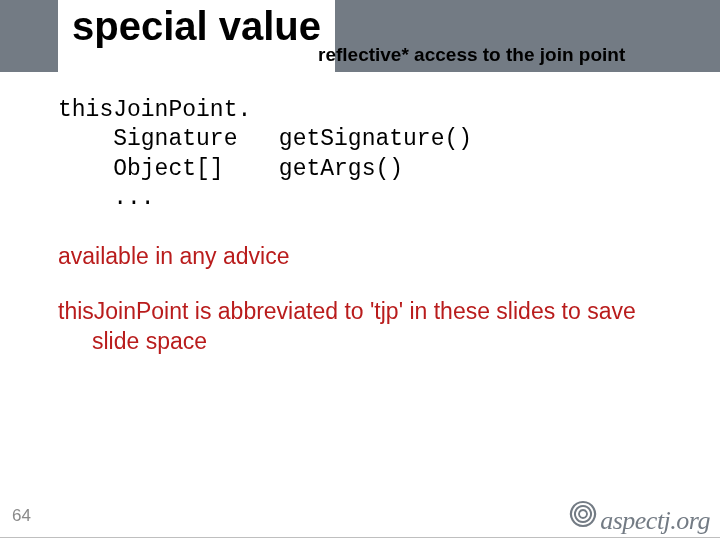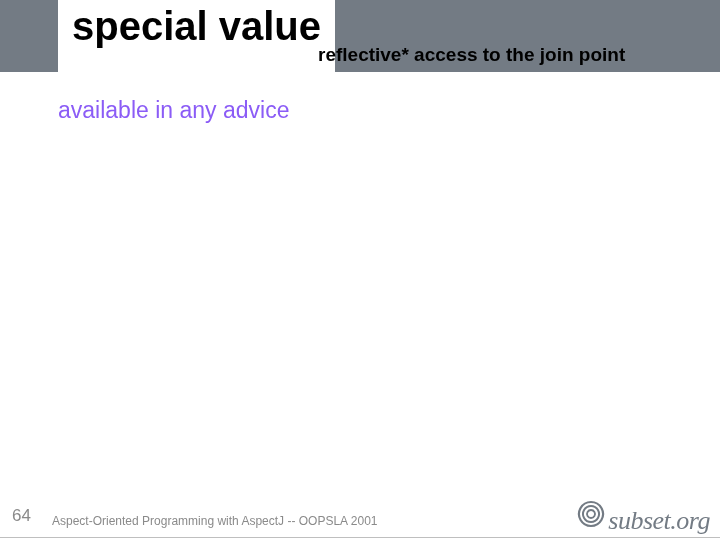--- a/index.html
+++ b/index.html
@@ -51,21 +51,21 @@
     font-family: "Courier New", Courier, monospace;
     font-size: 23px;
     line-height: 1.28;
     color: #000;
     white-space: pre;
     margin-bottom: 28px;
   }
   .para {
     font-size: 23px;
     line-height: 1.28;
-    color: #8b5cf6;
+    color: #b91c1c;
     margin-bottom: 26px;
   }
   .para.indent-hang {
     text-indent: -34px;
     padding-left: 34px;
   }
   .footer {
     position: absolute;
     left: 0;
     bottom: 0;
@@ -118,31 +118,35 @@
 
 <div class="header-stripe"></div>
 
 <div class="title-box">
   <div class="title">special value</div>
 </div>
 
 <div class="subtitle">reflective* access to the join point</div>
 
 <div class="content">
+  <div class="code-block"><span>thisJoinPoint.</span>
+<span>    Signature   getSignature()</span>
+<span>    Object[]    getArgs()</span>
+<span>    ...</span></div>
 
   <div class="para">available in any advice</div>
+  <div class="para indent-hang">thisJoinPoint is abbreviated to 'tjp' in these slides to save slide space</div>
 </div>
 
 <div class="footer">
   <div class="slide-num">64</div>
-  <div class="footer-text">Aspect-Oriented Programming with AspectJ -- OOPSLA 2001</div>
   <div class="logo">
     <span class="logo-icon">
       <svg width="30" height="30" viewBox="0 0 30 30">
         <path d="M15 3 a12 12 0 1 0 0.01 0" fill="none" stroke="#737b84" stroke-width="2.2"></path>
         <path d="M15 7 a8 8 0 1 0 0.01 0" fill="none" stroke="#737b84" stroke-width="2"></path>
         <path d="M15 11 a4 4 0 1 0 0.01 0" fill="none" stroke="#737b84" stroke-width="1.8"></path>
       </svg>
     </span>
-    <span class="logo-text">subset.org</span>
+    <span class="logo-text">aspectj.org</span>
   </div>
   <div class="footer-rule"></div>
 </div>
 
 </body></html>

